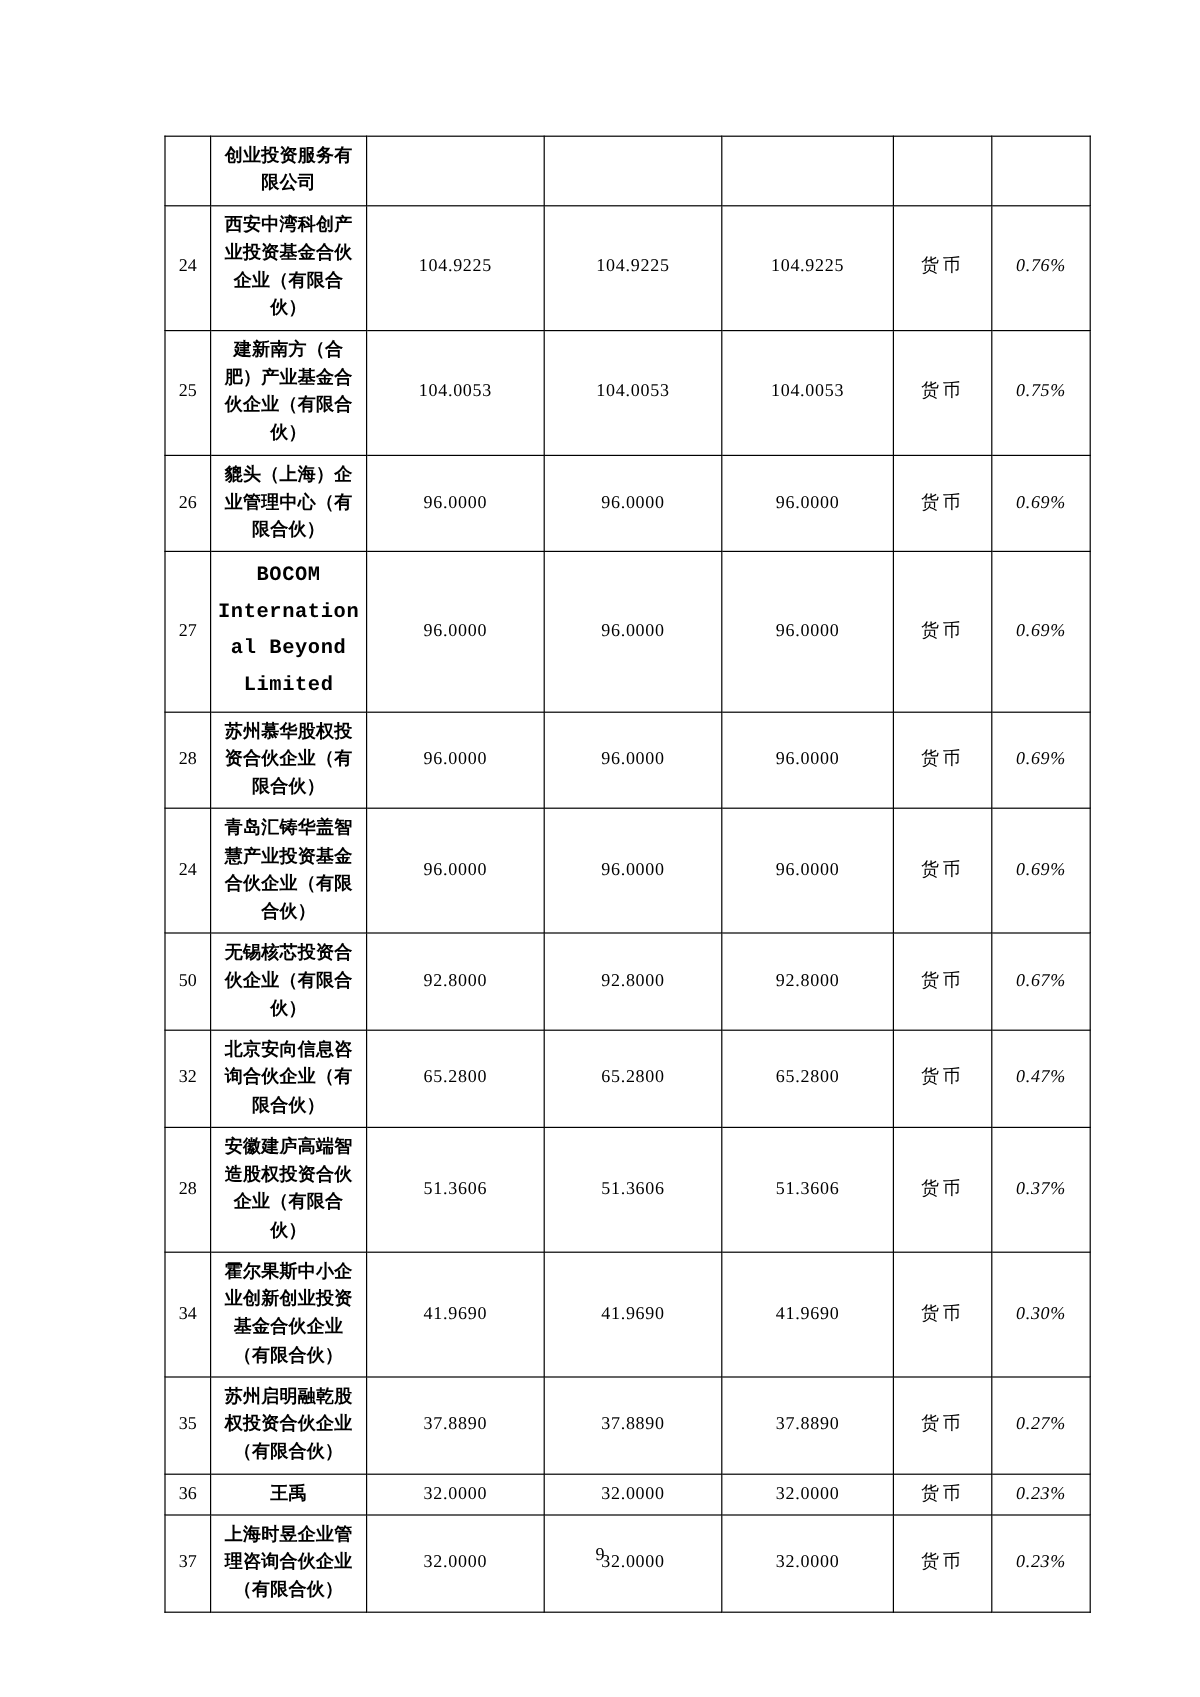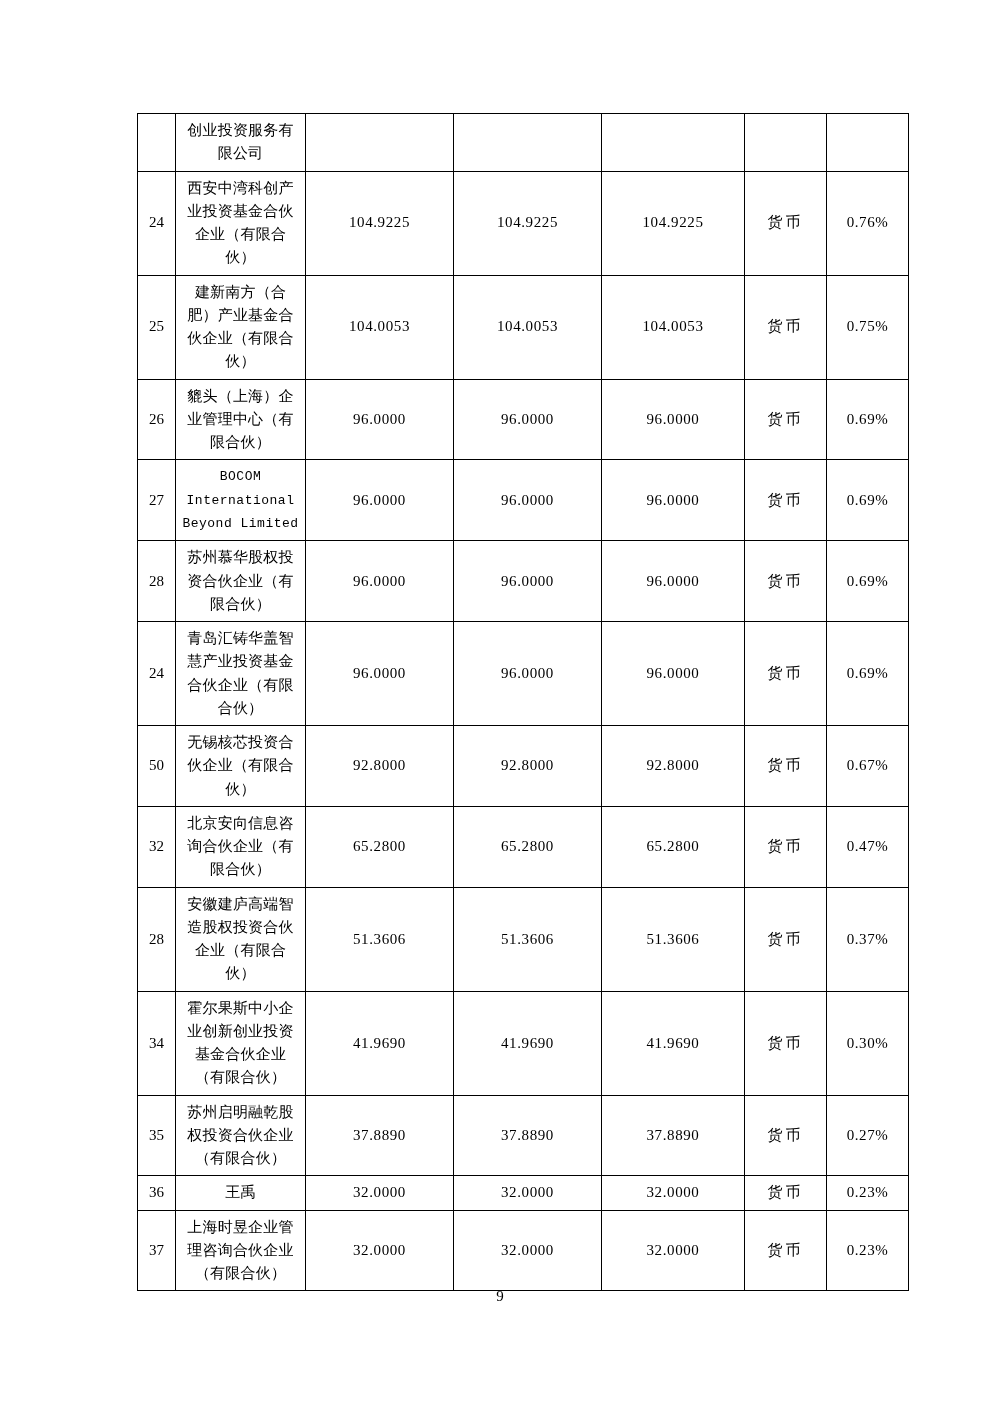--- a/index.html
+++ b/index.html
@@ -43,38 +43,40 @@
   .col-name  { width: 130px; }
   .col-v1    { width: 148px; }
   .col-v2    { width: 148px; }
   .col-v3    { width: 143px; }
   .col-type  { width: 82px; }
   .col-pct   { width: 82px; }
 
   .cell-name {
     text-align: center;
     letter-spacing: 0.2px;
+    font-weight: bold;
   }
   .cell-name.latin {
     font-family: "Liberation Mono", monospace;
-    font-size: 13px;
+    font-size: 17px;
     letter-spacing: 0.5px;
     line-height: 1.8;
   }
   .cell-num {
     font-family: "Liberation Serif", serif;
     font-size: 16px;
     letter-spacing: 0.6px;
   }
   .cell-type {
     letter-spacing: 3px;
   }
   .cell-pct {
     font-size: 16px;
     letter-spacing: 0.6px;
+    font-style: italic;
   }
   .cell-idx {
     font-size: 16px;
   }
   .page-number {
     position: absolute;
     left: 0;
     top: 1288px;
     width: 1000px;
     text-align: center;

